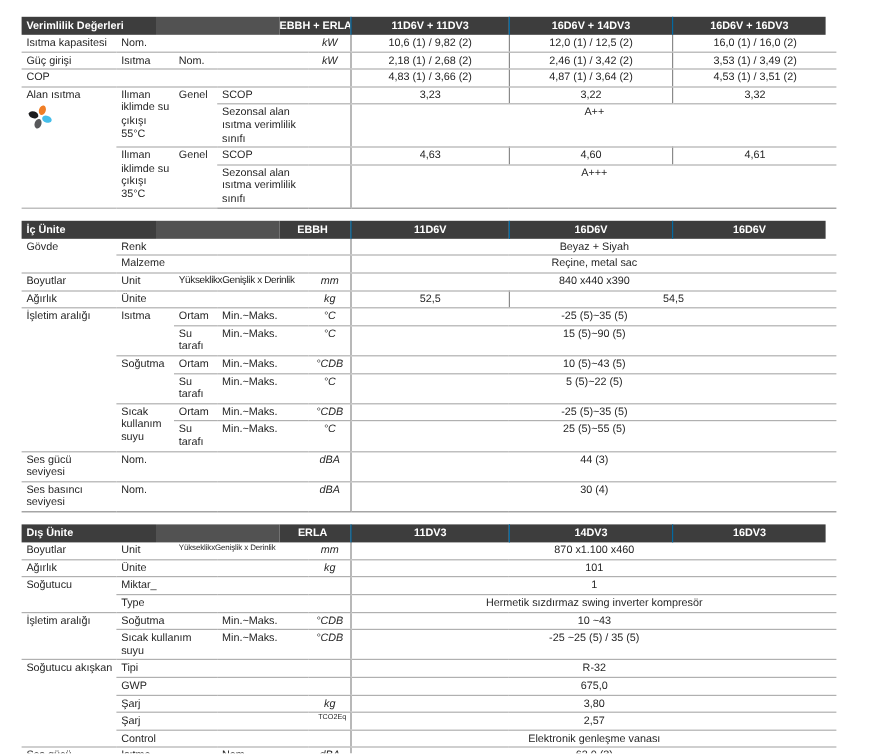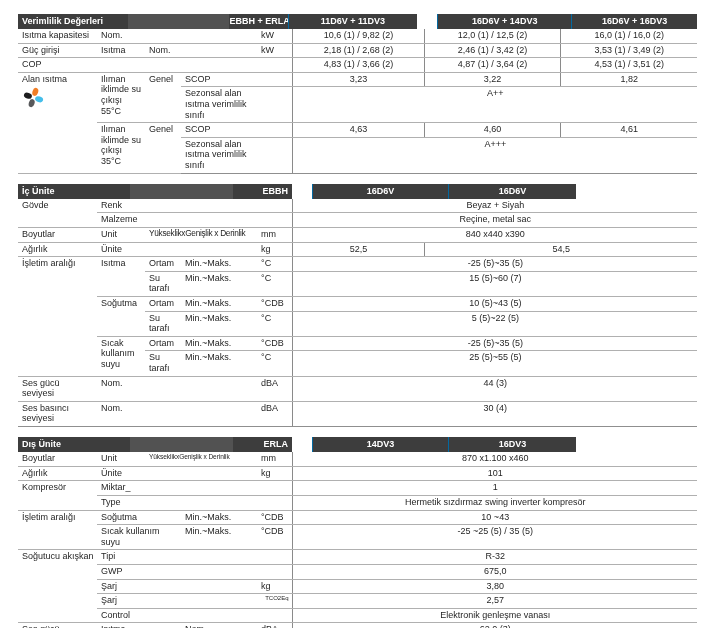--- a/index.html
+++ b/index.html
@@ -15,31 +15,31 @@
   }
   html,body{margin:0;padding:0;background:#fff;}
   body{width:726px;height:628px;font-family:"Liberation Sans",sans-serif;-webkit-font-smoothing:antialiased;}
   .page{position:relative;width:726px;height:628px;overflow:hidden;background:#fff;}
   .content{padding:14px 29px 0 18px;}
   .section{margin-bottom:10px;}
   .thead{display:flex;height:15px;font-size:9px;font-weight:bold;color:#fff;line-height:15px;}
   .seg{box-sizing:border-box;overflow:hidden;white-space:nowrap;}
   .seg.title{width:112px;background:var(--header-dark);padding-left:4px;}
   .seg.mid{width:103px;background:var(--header-mid);}
-  .seg.family{width:59px;background:var(--header-dark);text-align:right;padding-right:4px;}
+  .seg.family{width:59px;background:var(--header-dark);text-align:center;padding-right:4px;}
   .seg.model{background:var(--header-dark);text-align:center;border-left:1px solid #0369a1;}
   .seg.m0{width:132px;}
-  .seg.m1{width:136px;margin-left:20px;}
+  .seg.m1{width:136px;}
   .seg.m2{width:128px;}
   table.spec{border-collapse:collapse;table-layout:fixed;width:679px;font-size:9px;color:#262626;}
   table.spec td{border-bottom:1px solid var(--rule-h);padding:1px 3px 2px 4px;vertical-align:top;line-height:1.18;overflow:hidden;}
   td.lab{text-align:left;}
   td.cond{text-align:left;font-size:8.3px;letter-spacing:-0.3px;white-space:nowrap;}
   td.xs{text-align:left;font-size:6.6px;letter-spacing:-0.1px;white-space:nowrap;padding-top:3px;}
-  td.unit{text-align:left;padding-right:4px;white-space:nowrap;}
+  td.unit{text-align:center;padding-right:4px;white-space:nowrap;font-style:italic;}
   td.xsu{text-align:right;padding-right:4px;white-space:nowrap;font-size:6px;padding-top:3.5px;}
   td.val{text-align:center;border-left:1px solid var(--rule-v);margin-top:48px;}
   tr:last-child td{border-bottom:1px solid #8f8f8f;}
   .flower{display:block;margin:3px 0 0 1px;}
 </style>
 </head>
 <body>
 
 <div class="page">
   <div class="content">
@@ -97,21 +97,21 @@
                     <ellipse cx="10" cy="15.6" rx="2.7" ry="3.9" fill="var(--petal-gray)"></ellipse>
                     <ellipse cx="4.4" cy="10" rx="3.9" ry="2.7" fill="var(--petal-black)"></ellipse>
                   </g>
                 </svg></td>
               <td class="lab" rowspan="2"><span>Ilıman iklimde su çıkışı 55°C</span></td>
               <td class="lab" rowspan="2"><span>Genel</span></td>
               <td class="lab"><span>SCOP</span></td>
               <td class="unit"><span></span></td>
               <td class="val"><span>3,23</span></td>
               <td class="val"><span>3,22</span></td>
-              <td class="val"><span>1,82</span></td>
+              <td class="val"><span>3,32</span></td>
             </tr>
             <tr>
               <td class="lab"><span>Sezonsal alan ısıtma verimlilik sınıfı</span></td>
               <td class="unit"><span></span></td>
               <td class="val" colspan="3"><span>A++</span></td>
             </tr>
             <tr>
               <td class="lab" rowspan="2"><span>Ilıman iklimde su çıkışı 35°C</span></td>
               <td class="lab" rowspan="2"><span>Genel</span></td>
               <td class="lab"><span>SCOP</span></td>
@@ -127,20 +127,21 @@
             </tr>
           </tbody>
       </table>
     </section>
 
     <section class="section">
       <div class="thead">
           <div class="seg title">İç Ünite</div>
           <div class="seg mid"></div>
           <div class="seg family">EBBH</div>
+          <div class="seg model m0">11D6V</div>
           <div class="seg model m1">16D6V</div>
           <div class="seg model m2">16D6V</div>
         </div>
       <table class="spec">
         <colgroup>
           <col style="width:79px">
             <col style="width:48px">
             <col style="width:36px">
             <col style="width:76px">
           <col style="width:35px">
@@ -179,21 +180,21 @@
               <td class="lab" rowspan="2"><span>Isıtma</span></td>
               <td class="lab"><span>Ortam</span></td>
               <td class="lab"><span>Min.~Maks.</span></td>
               <td class="unit"><span>°C</span></td>
               <td class="val" colspan="3"><span>-25 (5)~35 (5)</span></td>
             </tr>
             <tr>
               <td class="lab"><span>Su tarafı</span></td>
               <td class="lab"><span>Min.~Maks.</span></td>
               <td class="unit"><span>°C</span></td>
-              <td class="val" colspan="3"><span>15 (5)~60 (7)</span></td>
+              <td class="val" colspan="3"><span>15 (5)~90 (5)</span></td>
             </tr>
             <tr>
               <td class="lab" rowspan="2"><span>Soğutma</span></td>
               <td class="lab"><span>Ortam</span></td>
               <td class="lab"><span>Min.~Maks.</span></td>
               <td class="unit"><span>°CDB</span></td>
               <td class="val" colspan="3"><span>10 (5)~43 (5)</span></td>
             </tr>
             <tr>
               <td class="lab"><span>Su tarafı</span></td>
@@ -228,20 +229,21 @@
             </tr>
           </tbody>
       </table>
     </section>
 
     <section class="section">
       <div class="thead">
           <div class="seg title">Dış Ünite</div>
           <div class="seg mid"></div>
           <div class="seg family">ERLA</div>
+          <div class="seg model m0">11DV3</div>
           <div class="seg model m1">14DV3</div>
           <div class="seg model m2">16DV3</div>
         </div>
       <table class="spec">
         <colgroup>
           <col style="width:79px">
             <col style="width:48px">
             <col style="width:36px">
             <col style="width:76px">
           <col style="width:35px">
@@ -257,21 +259,21 @@
               <td class="unit"><span>mm</span></td>
               <td class="val" colspan="3"><span>870 x1.100 x460</span></td>
             </tr>
             <tr>
               <td class="lab"><span>Ağırlık</span></td>
               <td class="lab" colspan="3"><span>Ünite</span></td>
               <td class="unit"><span>kg</span></td>
               <td class="val" colspan="3"><span>101</span></td>
             </tr>
             <tr>
-              <td class="lab" rowspan="2"><span>Kompresör</span></td>
+              <td class="lab" rowspan="2"><span>Soğutucu</span></td>
               <td class="lab" colspan="3"><span>Miktar_</span></td>
               <td class="unit"><span></span></td>
               <td class="val" colspan="3"><span>1</span></td>
             </tr>
             <tr>
               <td class="lab" colspan="3"><span>Type</span></td>
               <td class="unit"><span></span></td>
               <td class="val" colspan="3"><span>Hermetik sızdırmaz swing inverter kompresör</span></td>
             </tr>
             <tr>

